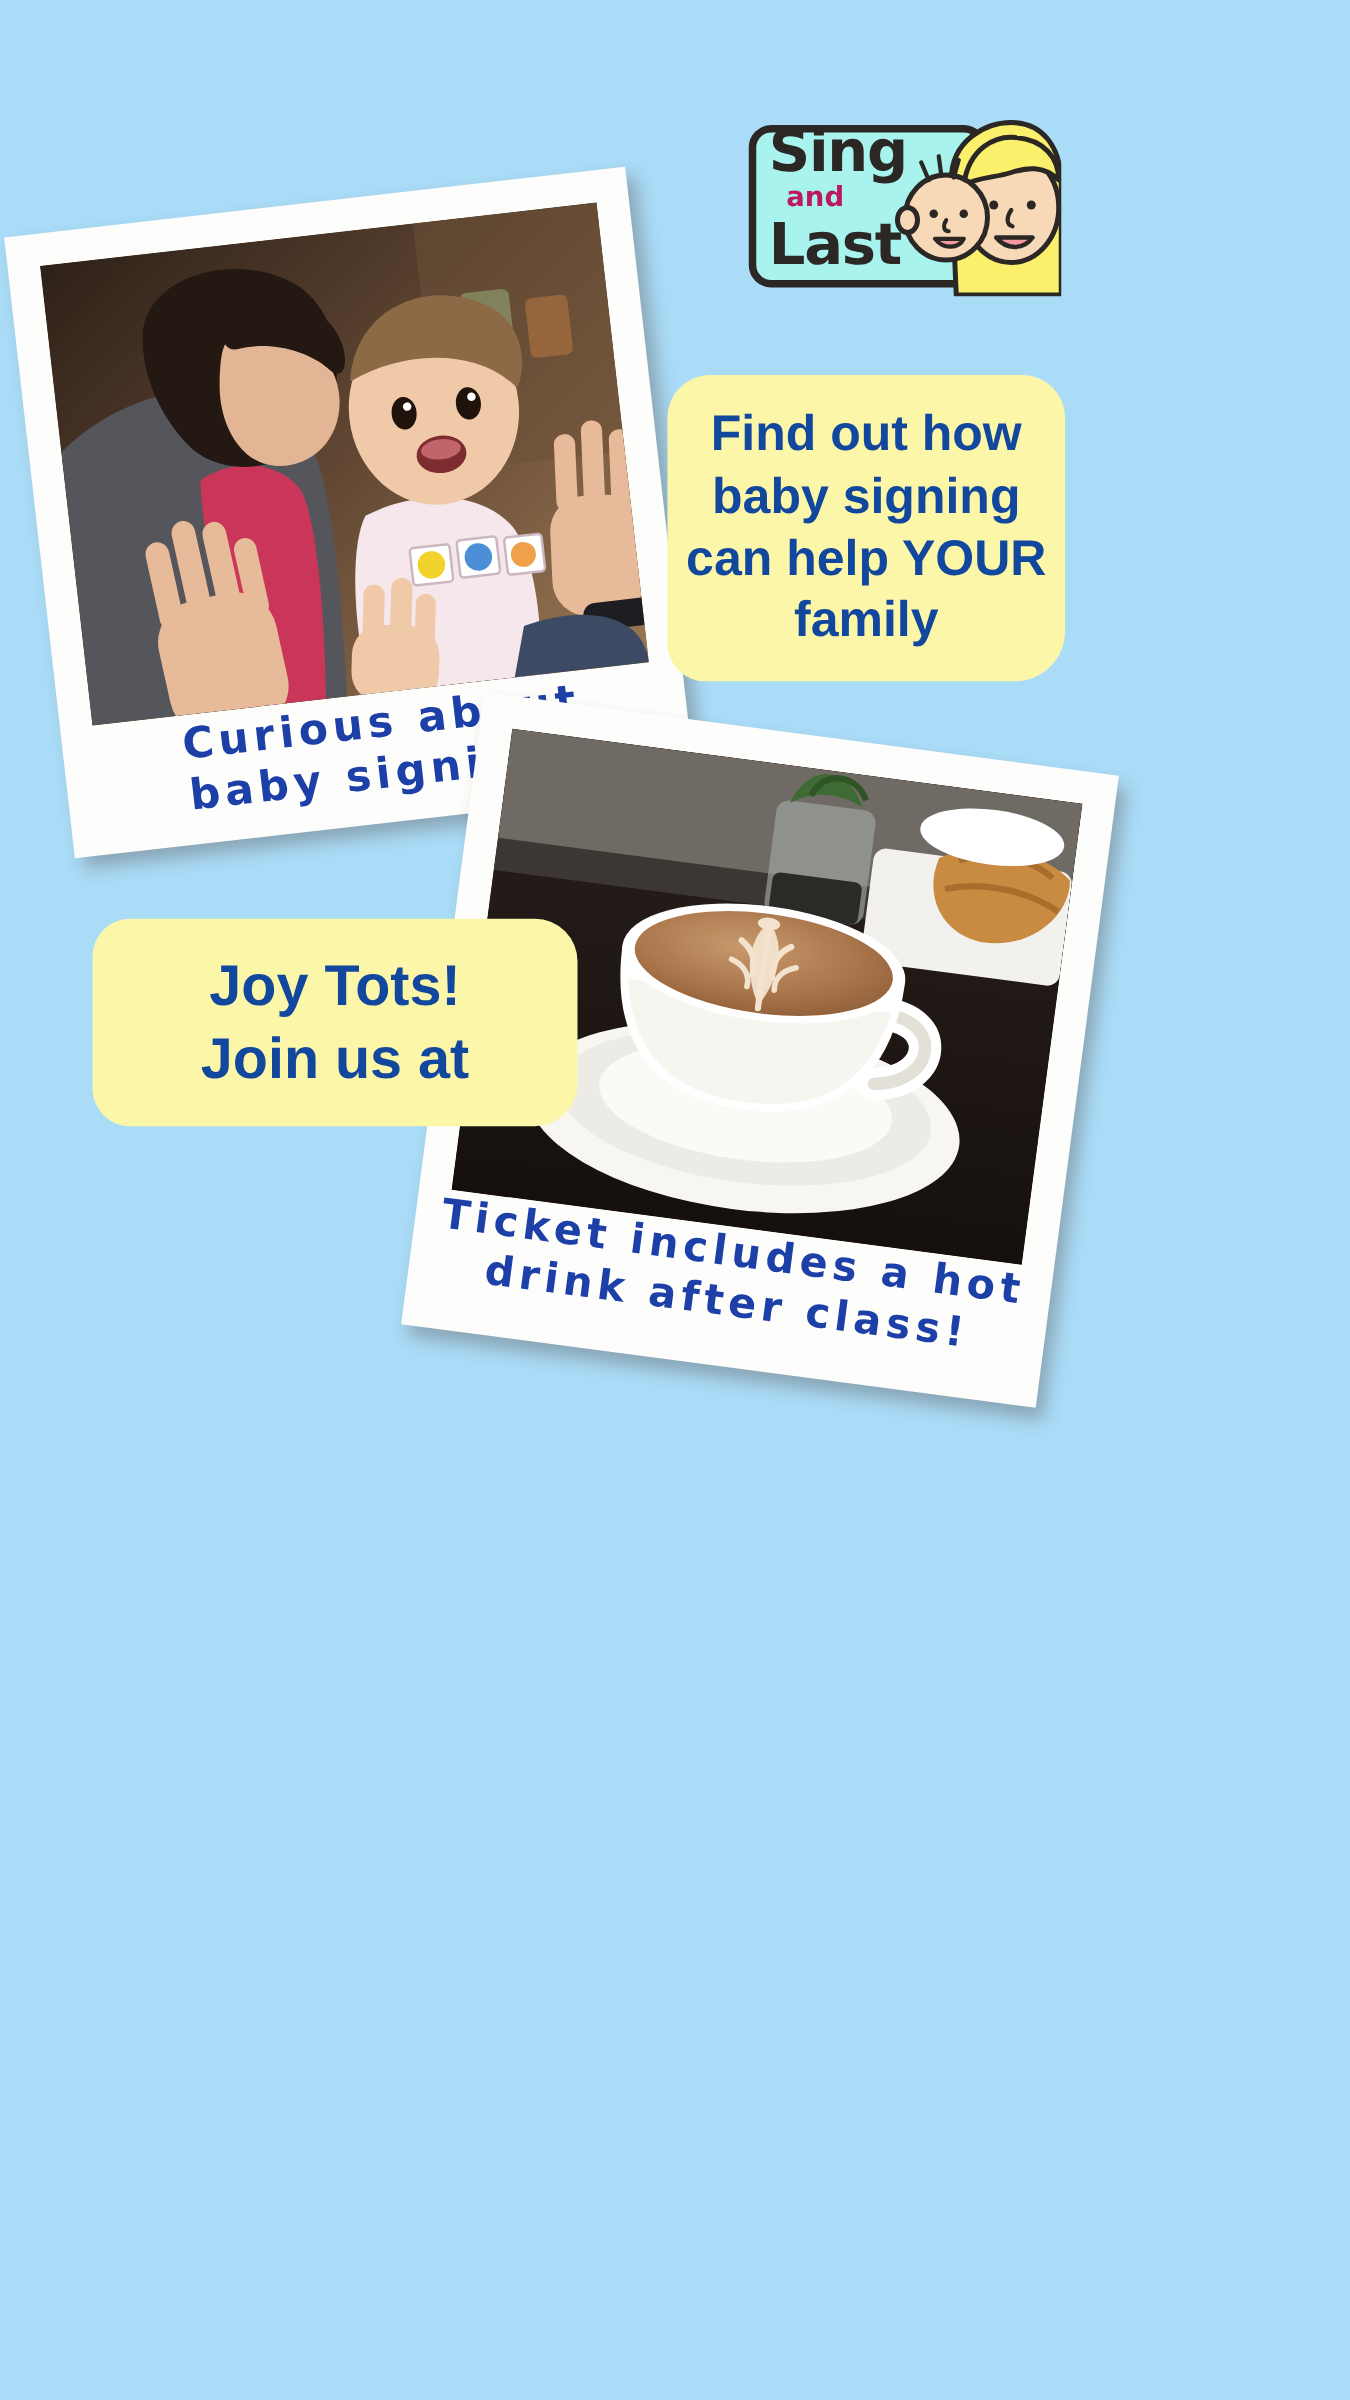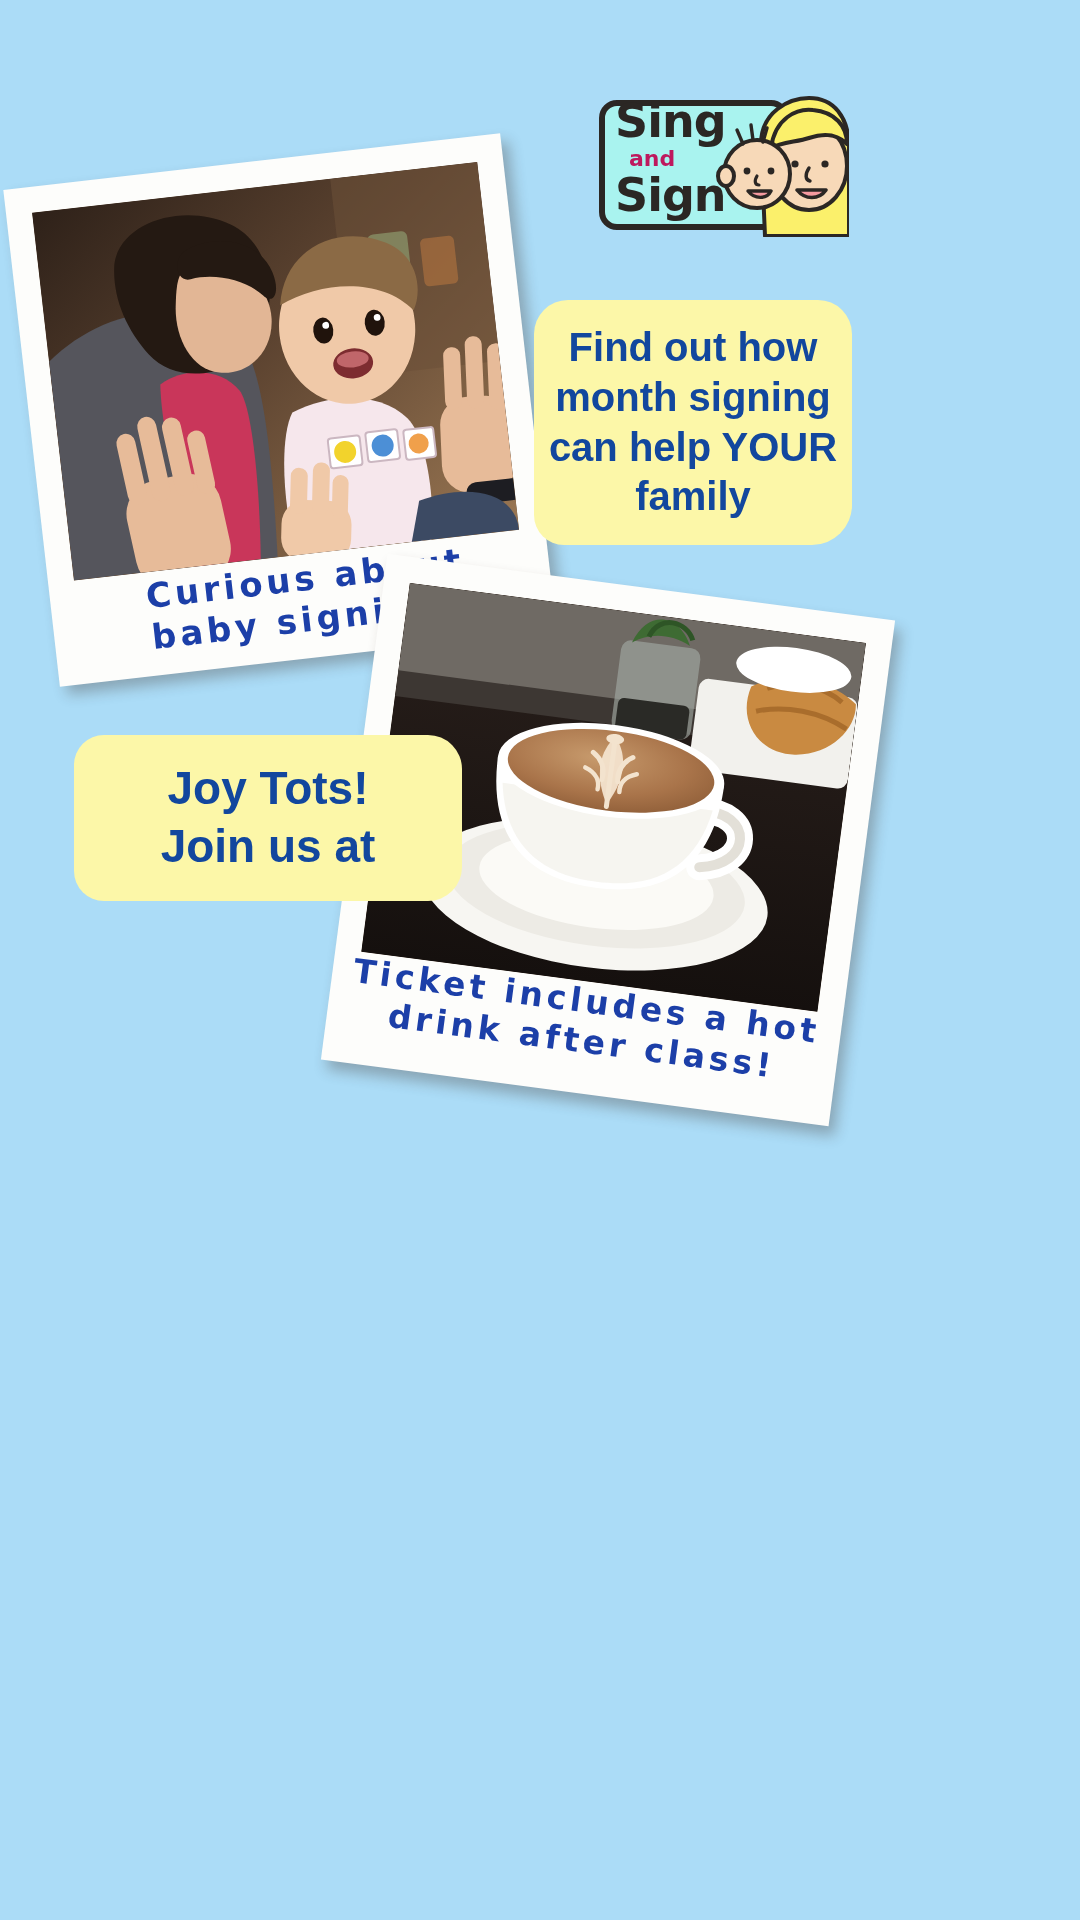--- a/index.html
+++ b/index.html
@@ -91,21 +91,21 @@
 </style>
 </head>
 <body>
 
 <div id="poster">
 
   <div class="logo-wrap">
     <div class="logo-plaque"></div>
     <div class="logo-sing">Sing</div>
     <div class="logo-and">and</div>
-    <div class="logo-sign">Sign</div>
+    <div class="logo-sign">Last</div>
 
     <svg class="logo-faces" viewBox="0 0 140 145">
 
       <path d="M52 52 C52 20 80 6 100 6 C124 6 140 24 140 56 L140 144 L56 144 Z" fill="#FBF06B" stroke="#2B2724" stroke-width="4" stroke-linejoin="round"></path>
 
       <ellipse cx="100" cy="74" rx="38" ry="44" fill="#F7D9B8" stroke="#2B2724" stroke-width="4"></ellipse>
 
       <path d="M62 56 C66 26 88 16 104 18 C126 20 138 34 138 52 C126 40 112 42 100 46 C88 50 72 50 62 56 Z" fill="#FBF06B" stroke="#2B2724" stroke-width="4" stroke-linejoin="round"></path>
       <circle cx="86" cy="72" r="3.6" fill="#2B2724"></circle>
       <circle cx="116" cy="72" r="3.6" fill="#2B2724"></circle>
@@ -266,21 +266,21 @@
       </svg>
     </div>
     <div class="cap" id="cap-2">
       <div>Ticket includes a hot</div>
       <div>drink after class!</div>
     </div>
   </div>
 
   <div class="ybox" id="ybox-find">
     <div>Find out how</div>
-    <div>month signing</div>
+    <div>baby signing</div>
     <div>can help YOUR</div>
     <div>family</div>
   </div>
 
   <div class="ybox" id="ybox-join">
     <div>Joy Tots!</div>
     <div>Join us at</div>
   </div>
 
 

